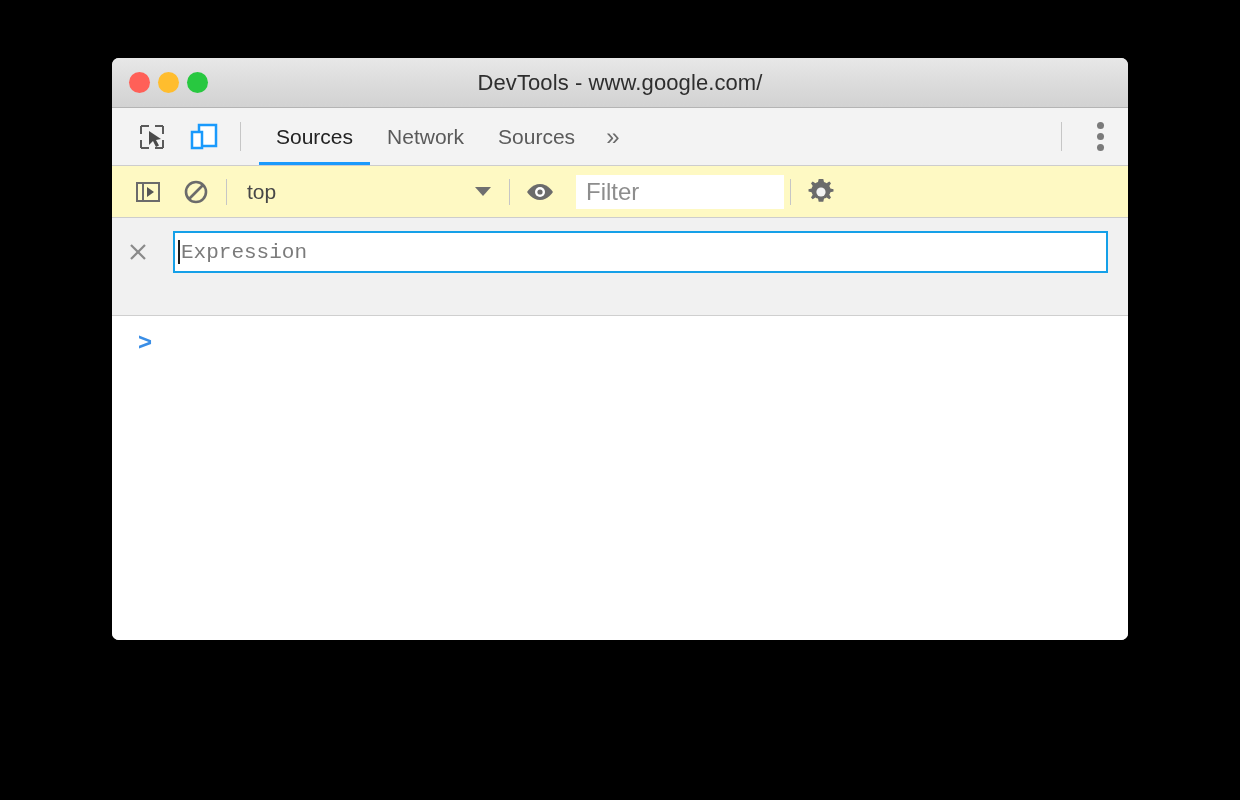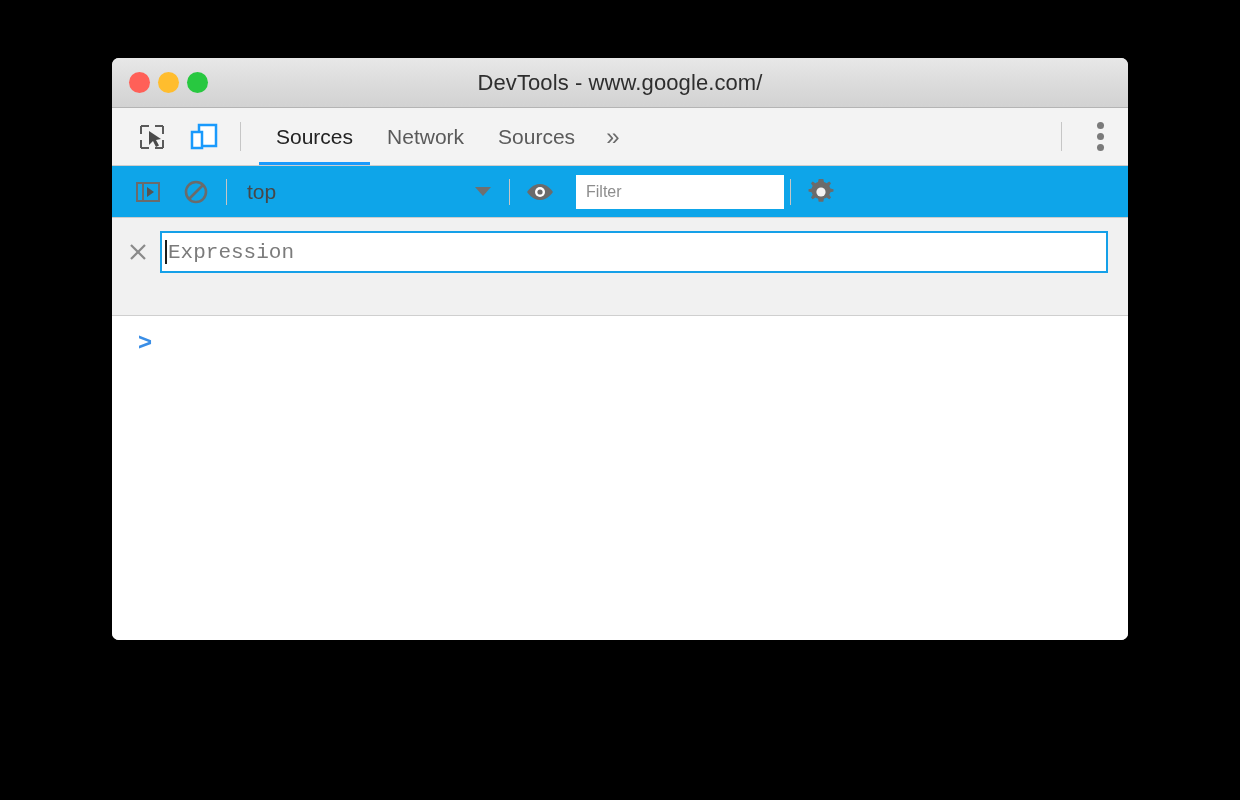--- a/index.html
+++ b/index.html
@@ -141,21 +141,21 @@
     width: 7px; height: 7px;
     border-radius: 50%;
     background: #7a7a7a;
     display: block;
   }
 
   
   #console-toolbar {
     position: relative;
     height: 52px;
-    background: #0ea5e9;
+    background: #fef9c3;
     border-bottom: 1px solid #cdcdcd;
     display: flex;
     align-items: center;
     box-sizing: border-box;
   }
   .ct-icon-btn {
     width: 48px;
     height: 52px;
     display: flex;
     align-items: center;
@@ -190,21 +190,21 @@
     border-top: 9px solid #6f6f6f;
   }
   #filter-input {
     width: 208px;
     height: 34px;
     margin-left: 12px;
     background: #ffffff;
     border: none;
     outline: none;
     font-family: "Liberation Sans", sans-serif;
-    font-size: 16px;
+    font-size: 24px;
     color: #333333;
     padding: 0 10px;
     box-sizing: border-box;
   }
   #filter-input::placeholder { color: #8d8d8d; opacity: 1; }
   #level-selector {
     display: flex;
     align-items: center;
     gap: 10px;
     height: 52px;
@@ -234,21 +234,21 @@
     height: 32px;
     display: flex;
     align-items: center;
     justify-content: center;
     cursor: default;
     flex: 0 0 auto;
   }
   #expression-input-wrap {
     flex: 1 1 auto;
     height: 42px;
-    margin-left: 6px;
+    margin-left: 19px;
     margin-right: 10px;
     background: #ffffff;
     border: 2px solid #15a0e8;
     box-sizing: border-box;
     display: flex;
     align-items: center;
     padding-left: 3px;
   }
   #expression-caret {
     width: 2px;

